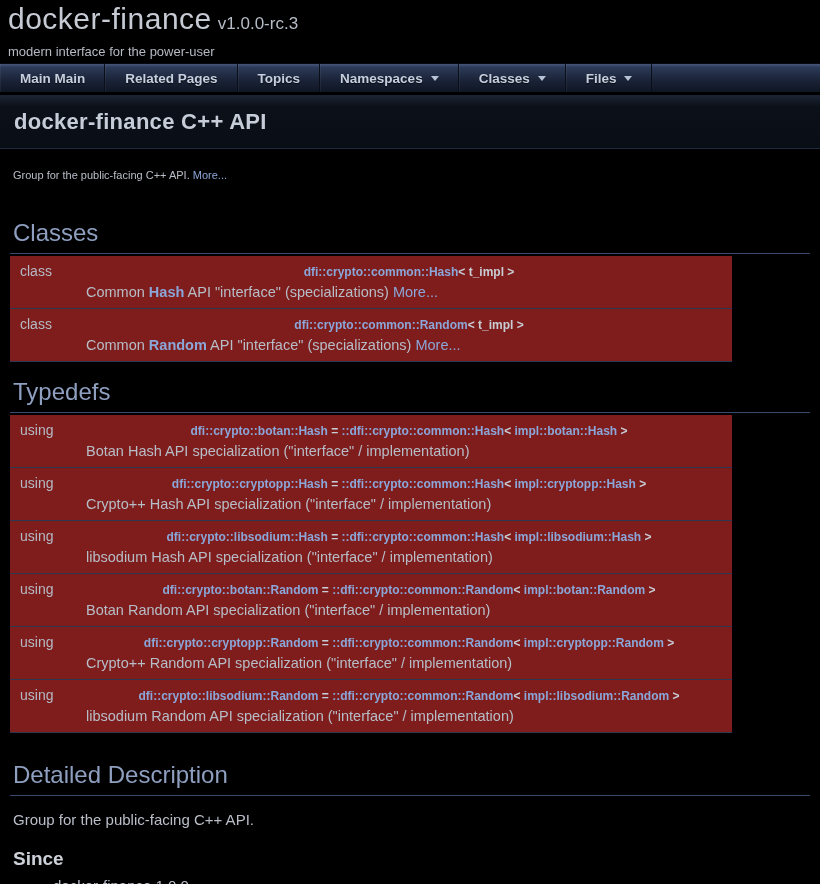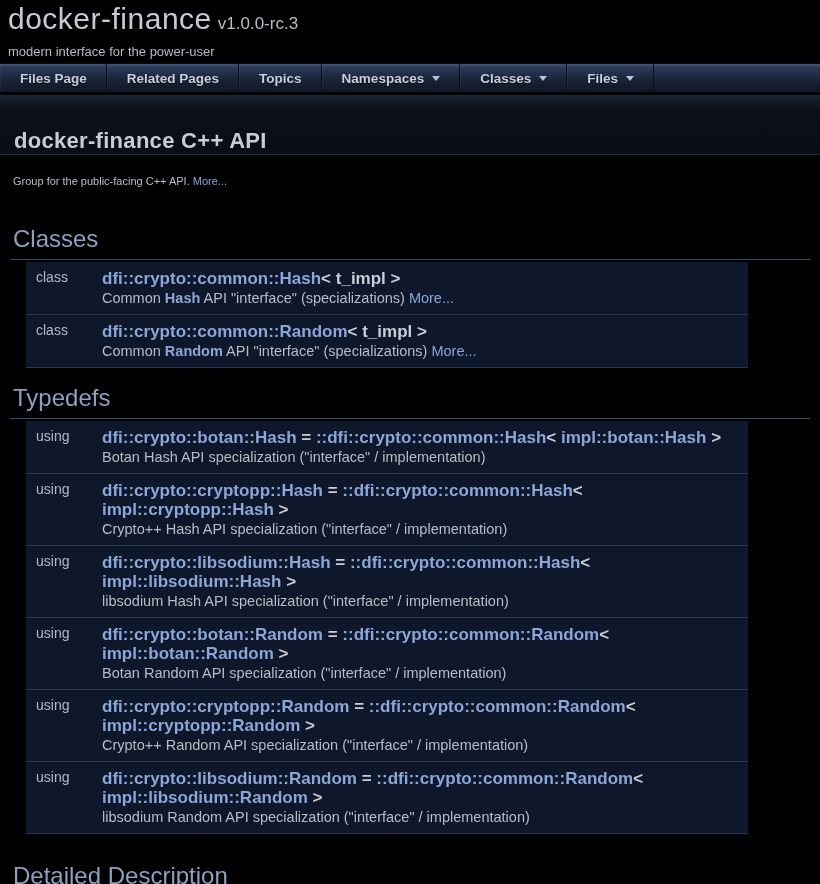--- a/index.html
+++ b/index.html
@@ -20,46 +20,46 @@
   .tablist li { height:100%; display:flex; align-items:center;
     border-right:1px solid #0a0e18; border-left:1px solid rgba(255,255,255,.05); }
   .tablist li a { display:flex; align-items:center; height:100%; padding:0 19px;
     color:#c6cfdf; font-size:13.5px; font-weight:bold; text-decoration:none;
     text-shadow:0 1px 1px rgba(0,0,0,.7); cursor:pointer; }
   .caret { display:inline-block; width:0; height:0; margin-left:8px;
     border-left:4px solid transparent; border-right:4px solid transparent;
     border-top:5px solid #b7c2d6; }
 
   
-  .header { margin-top:3px; height:60px; display:flex; align-items:flex-end;
+  .header { margin-top:3px; height:54px; display:flex; align-items:center;
     padding-left:14px;
     background:linear-gradient(180deg,#1c2434 0%,#0c1119 22%,#090d15 100%);
     border-bottom:1px solid #202a3e; }
   .header .title { font-size:22px; font-weight:bold; color:#c6cdd8; letter-spacing:.3px; }
 
   
   .contents { color:#b9bec8; }
   p.intro { margin:18px 0 0 13px; font-size:11px; line-height:16px; }
   a.el { color:#8ba6d8; text-decoration:none; cursor:pointer; }
   a.bold { font-weight:bold; }
   .punct { color:#c9cdd5; font-weight:bold; }
 
   h2.groupheader { margin:36px 10px 2px 10px; padding:0 0 6px 3px;
     font-size:24px; font-weight:400; color:#8e9fc0;
     border-bottom:1px solid #3a4a6e; }
   h2.tight { margin-top:16px; }
   h2.detail { margin-top:28px; }
 
-  table.memberdecls { margin-left:26px; width:722px; border-collapse:collapse;
-    background:#0f172a; }
+  table.memberdecls { margin-left:10px; width:722px; border-collapse:collapse;
+    background:#7f1d1d; }
   table.memberdecls td { vertical-align:top; }
   td.kindcol { width:76px; padding:7px 0 0 10px; font-size:14px; color:#b4bac4;
     white-space:nowrap; }
-  td.itemright { padding-top:7px; font-size:17px; line-height:19px; font-weight:bold;
-    color:#c9cdd5; }
+  td.itemright { padding-top:7px; font-size:12px; line-height:19px; font-weight:bold;
+    color:#c9cdd5;text-align:center; }
   tr.descrow td { padding:1px 0 7px 0; font-size:14.5px; line-height:18px;
     color:#b7bdc7; border-bottom:1px solid #2c3852; }
   tr.descrow td.kindcol { padding:1px 0 7px 10px; }
 
   p.longdesc { margin:16px 0 0 13px; font-size:15px; line-height:16px; }
   dl.since { margin:20px 0 0 13px; }
   dl.since dt { font-size:19px; font-weight:bold; color:#ccd0d7; }
   dl.since dd { margin:7px 0 0 40px; font-size:15px; color:#b9bec8; }
 </style>
 </head>
@@ -69,21 +69,21 @@
   <div class="projectname">
     <span>docker-finance</span><span class="projectnumber">v1.0.0-rc.3</span>
   </div>
   <div class="projectbrief">modern interface for the power-user</div>
 </div>
 
 <div class="tabs">
   <ul class="tablist">
     <li>
         <a>
-          <span>Files Page</span>
+          <span>Main Main</span>
         </a>
       </li>
     <li>
         <a>
           <span>Related Pages</span>
         </a>
       </li>
     <li>
         <a>
           <span>Topics</span>

